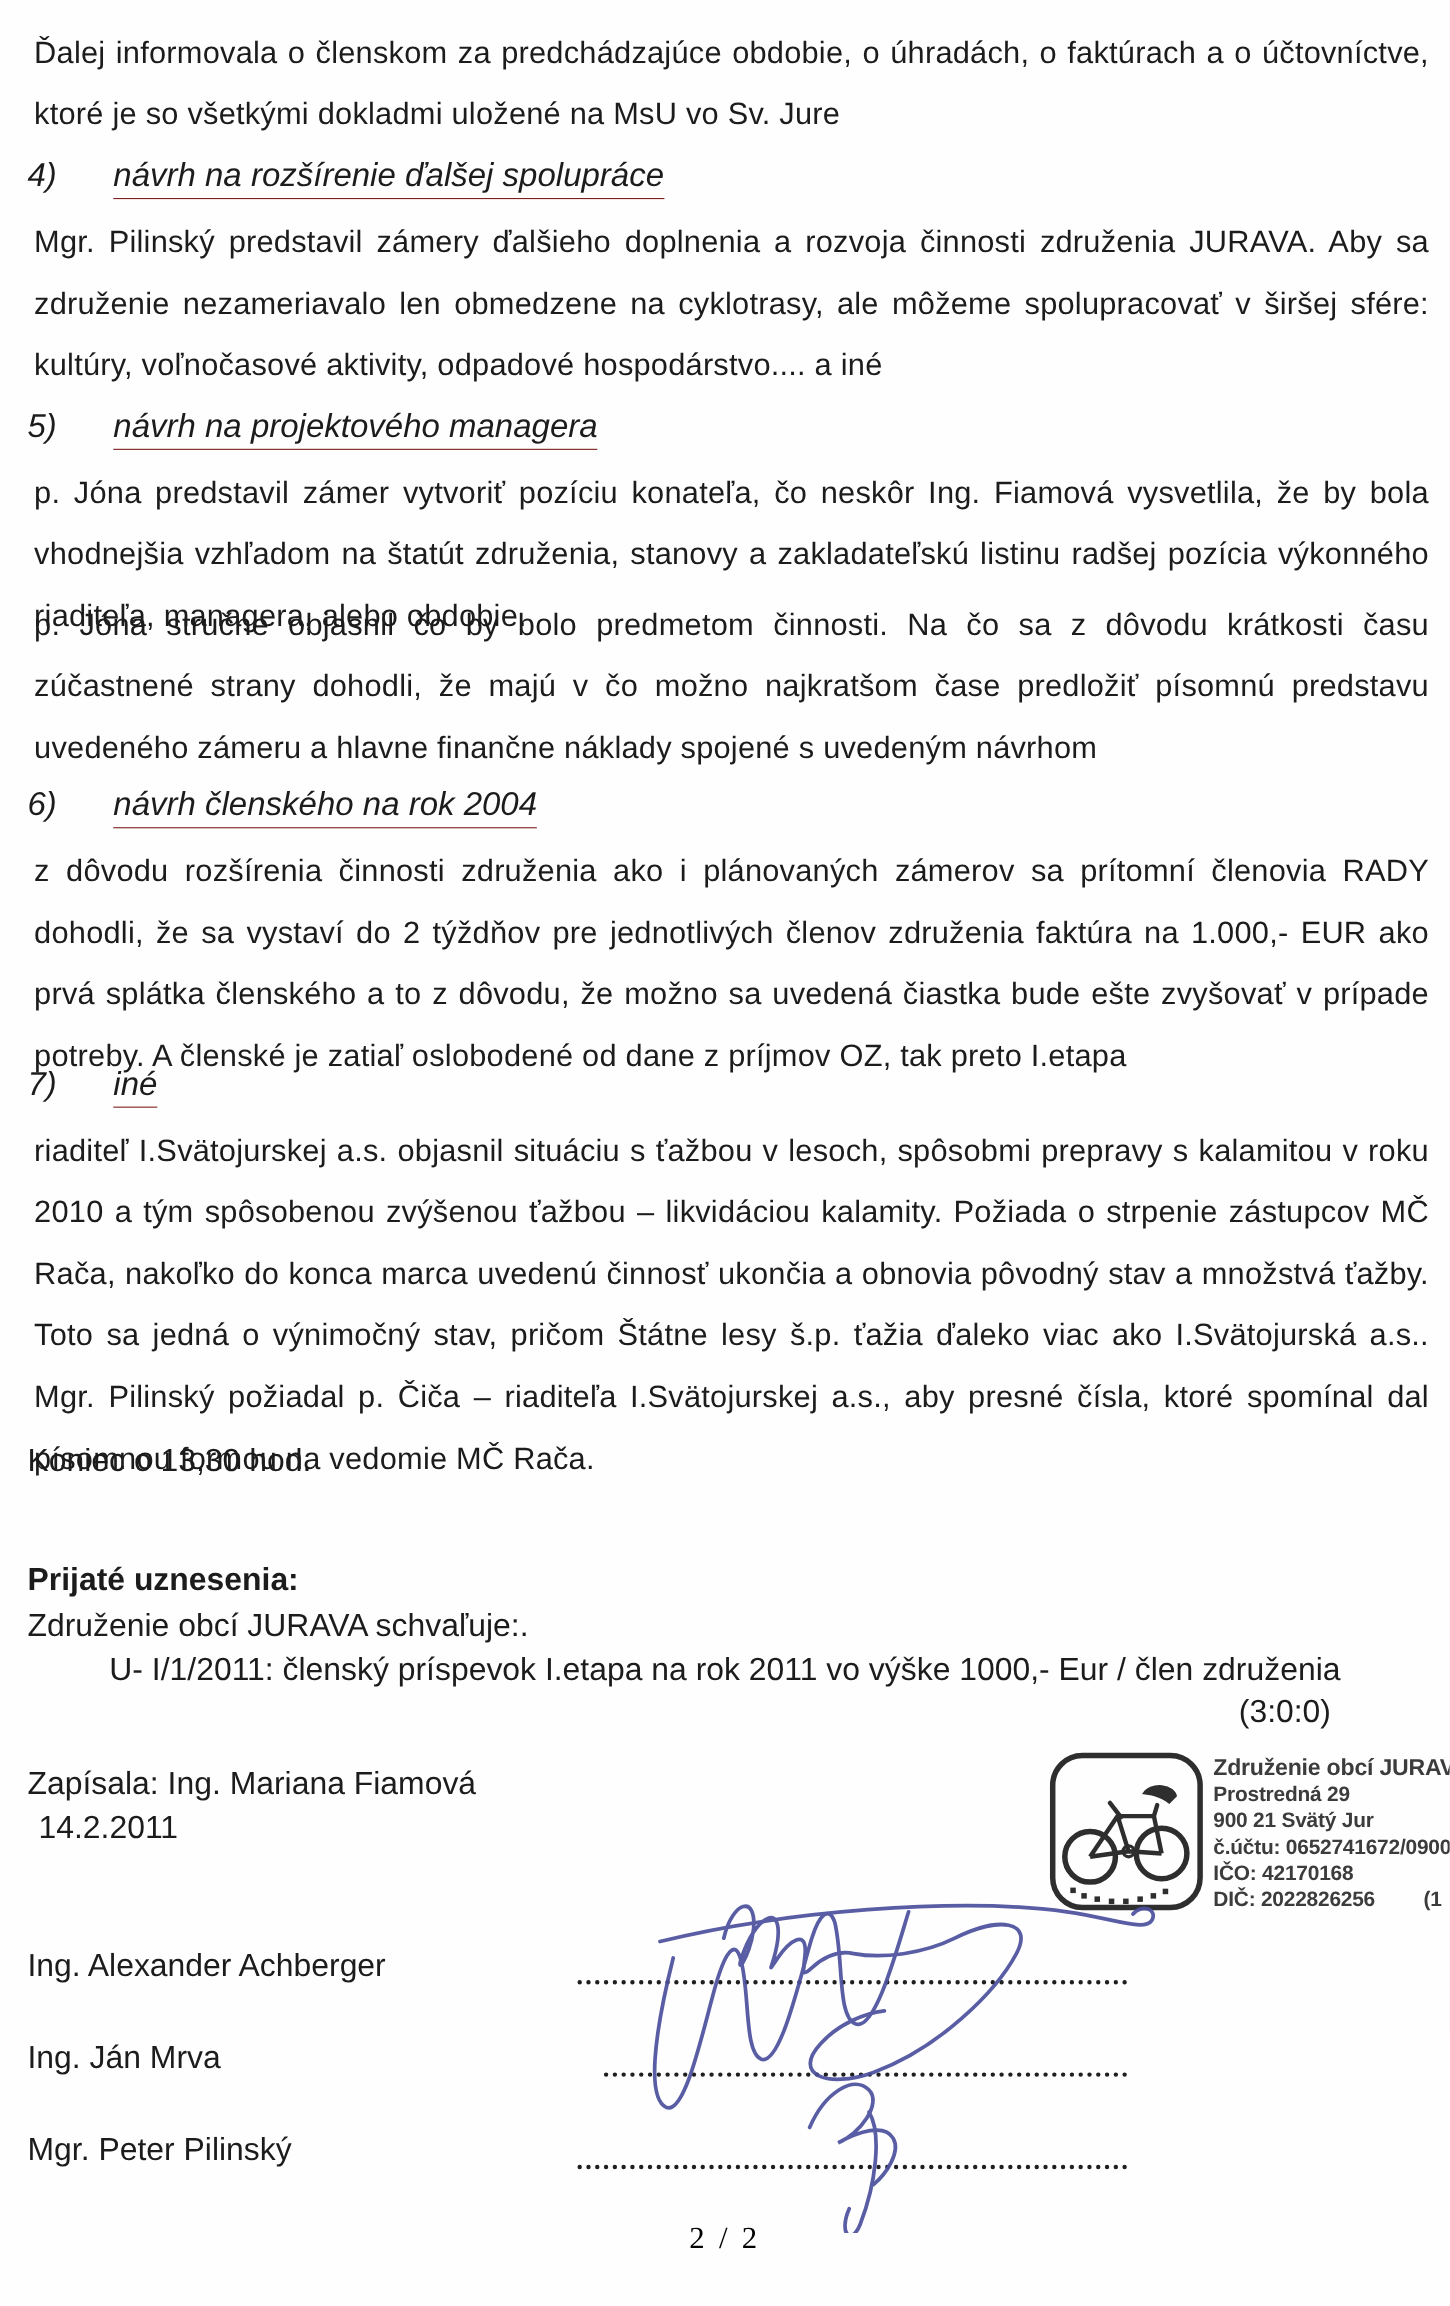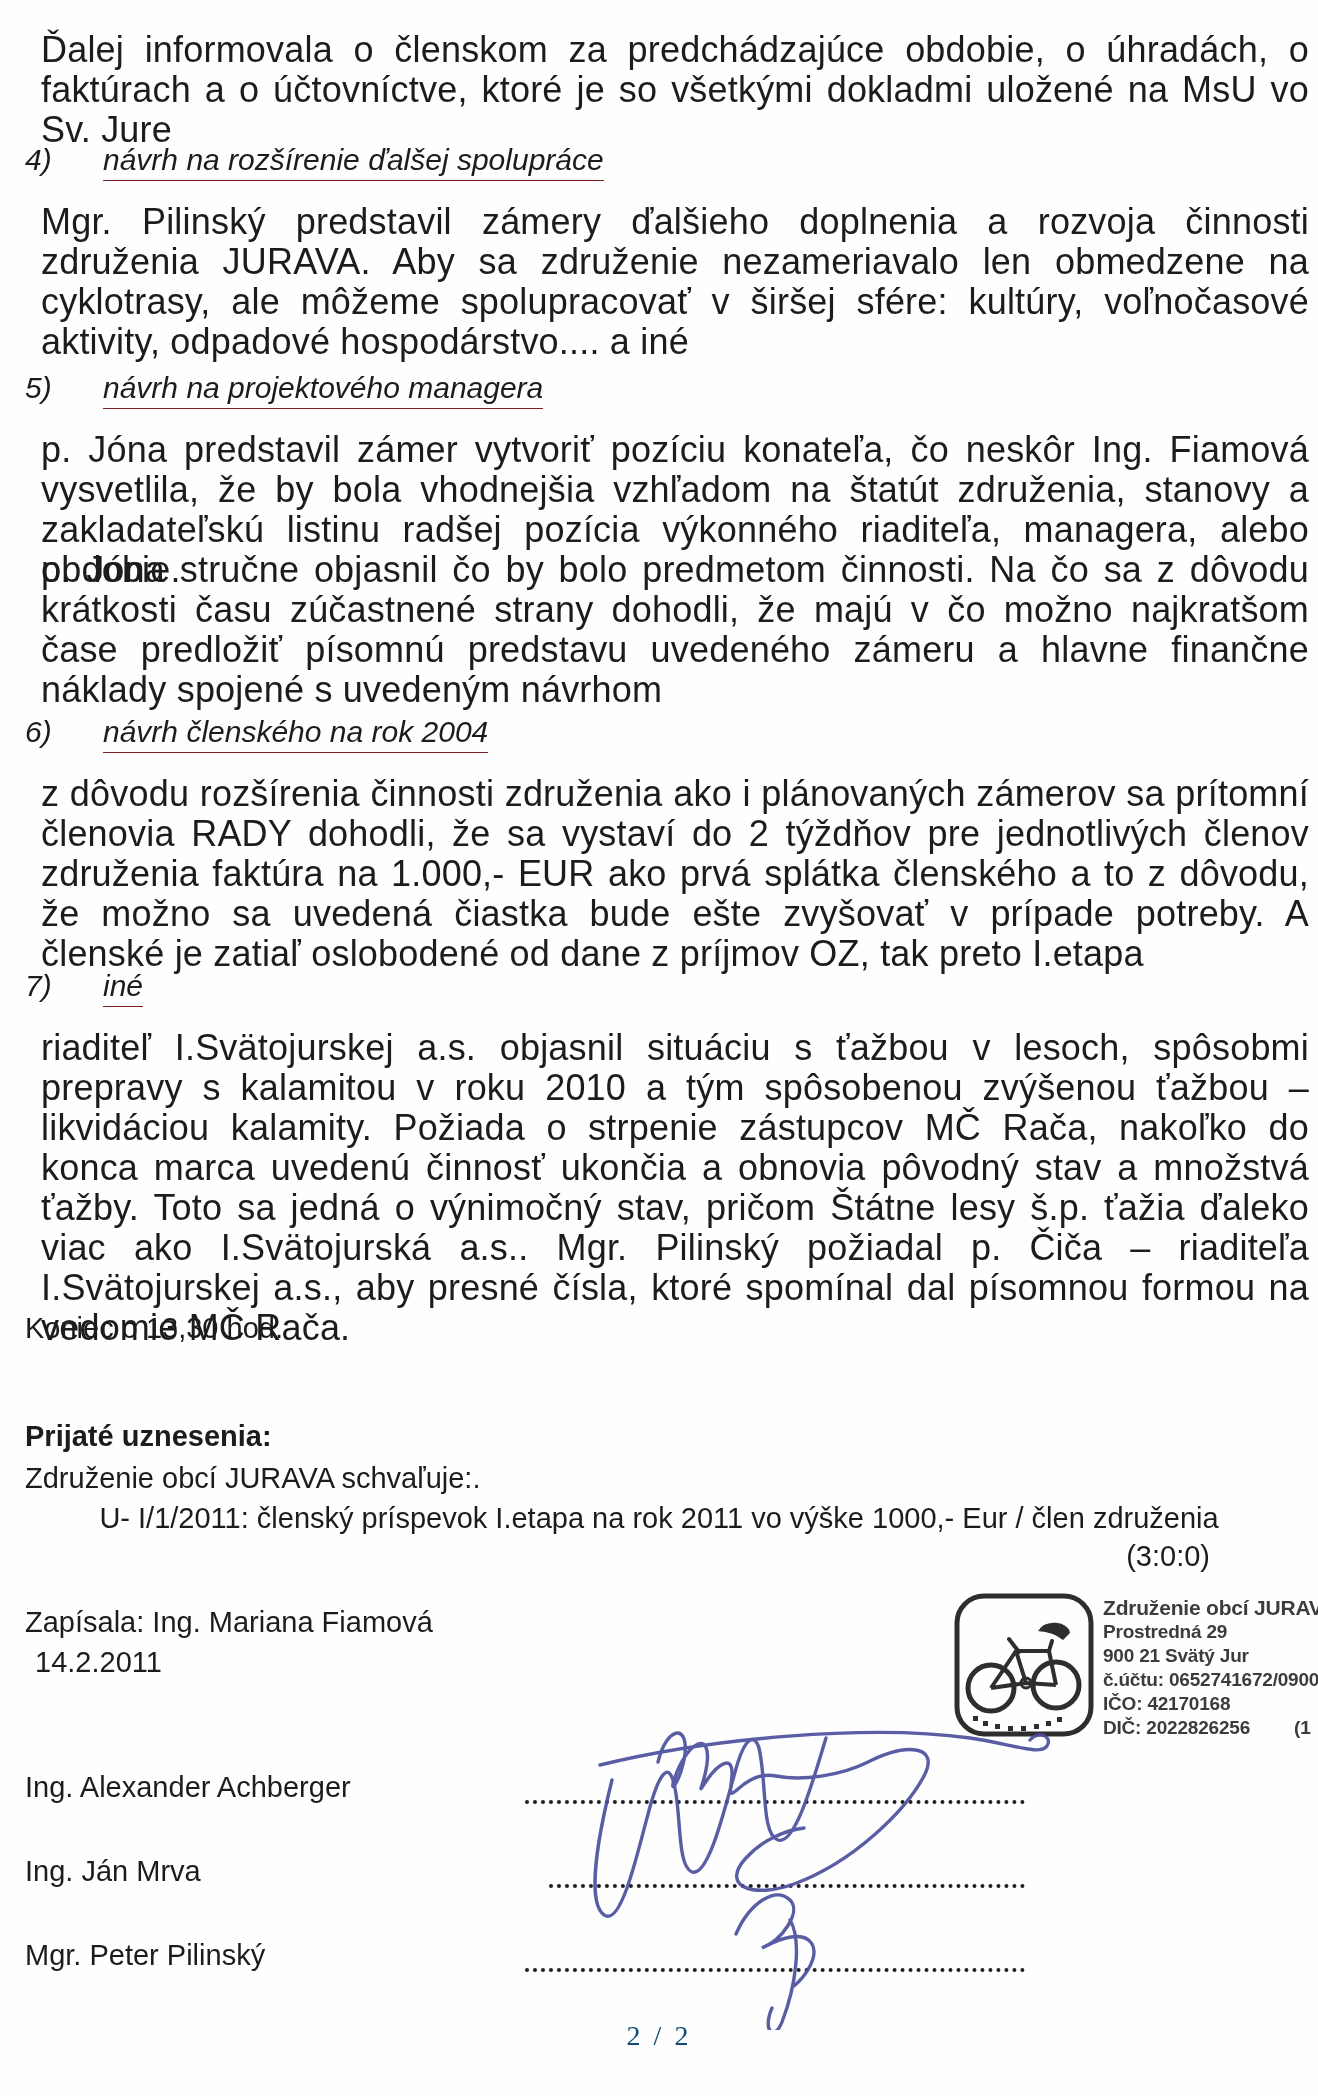--- a/index.html
+++ b/index.html
@@ -7,21 +7,21 @@
     position:relative;
     width:1318px;height:2096px;
     background:#fefefe;
     font-family:"Liberation Sans",sans-serif;
     color:#1c1c1c;
     overflow:hidden;
     margin:0 auto;
   }
   .abs{position:absolute;}
   .body-par{
-    font-size:36px;line-height:40px;margin:16px;
+    font-size:28px;line-height:56px;margin:6px;
     text-align:justify;letter-spacing:.2px;
   }
   .intro{left:25px;top:14px;width:1268px;}
   .heading-row{display:flex;font-size:30px;font-style:italic;line-height:36px;}
   .h-num{width:78px;flex:0 0 78px;}
   .h-title{border-bottom:1px solid #7f1d1d;padding-bottom:2px;}
   .closing{font-size:29px;}
   .res-head{font-size:29px;font-weight:700;}
   .res-line{font-size:29px;text-align:center;}
   .vote{font-size:29px;text-align:right;}
@@ -34,21 +34,21 @@
     font-weight:700;color:#3c3c3c;
     font-size:19px;line-height:24px;letter-spacing:-.2px;
     white-space:nowrap;
   }
   .stamp-text .org{font-size:21px;}
   .stamp-text .dic-line{display:flex;}
   .stamp-text .dic-suffix{padding-left:44px;}
   .footer{
     left:0;top:2020px;width:1318px;text-align:center;
     font-family:"Liberation Serif",serif;font-size:28px;letter-spacing:3px;
-    color:#0c4a6e;
+    color:#000000;
   }
   svg{display:block;}
 </style>
 </head>
 <body>
 
 <div class="page">
 
   <p class="abs body-par intro">Ďalej informovala o členskom za predchádzajúce obdobie, o úhradách, o faktúrach a o účtovníctve, ktoré je so všetkými dokladmi uložené na MsU vo Sv. Jure</p>
 

